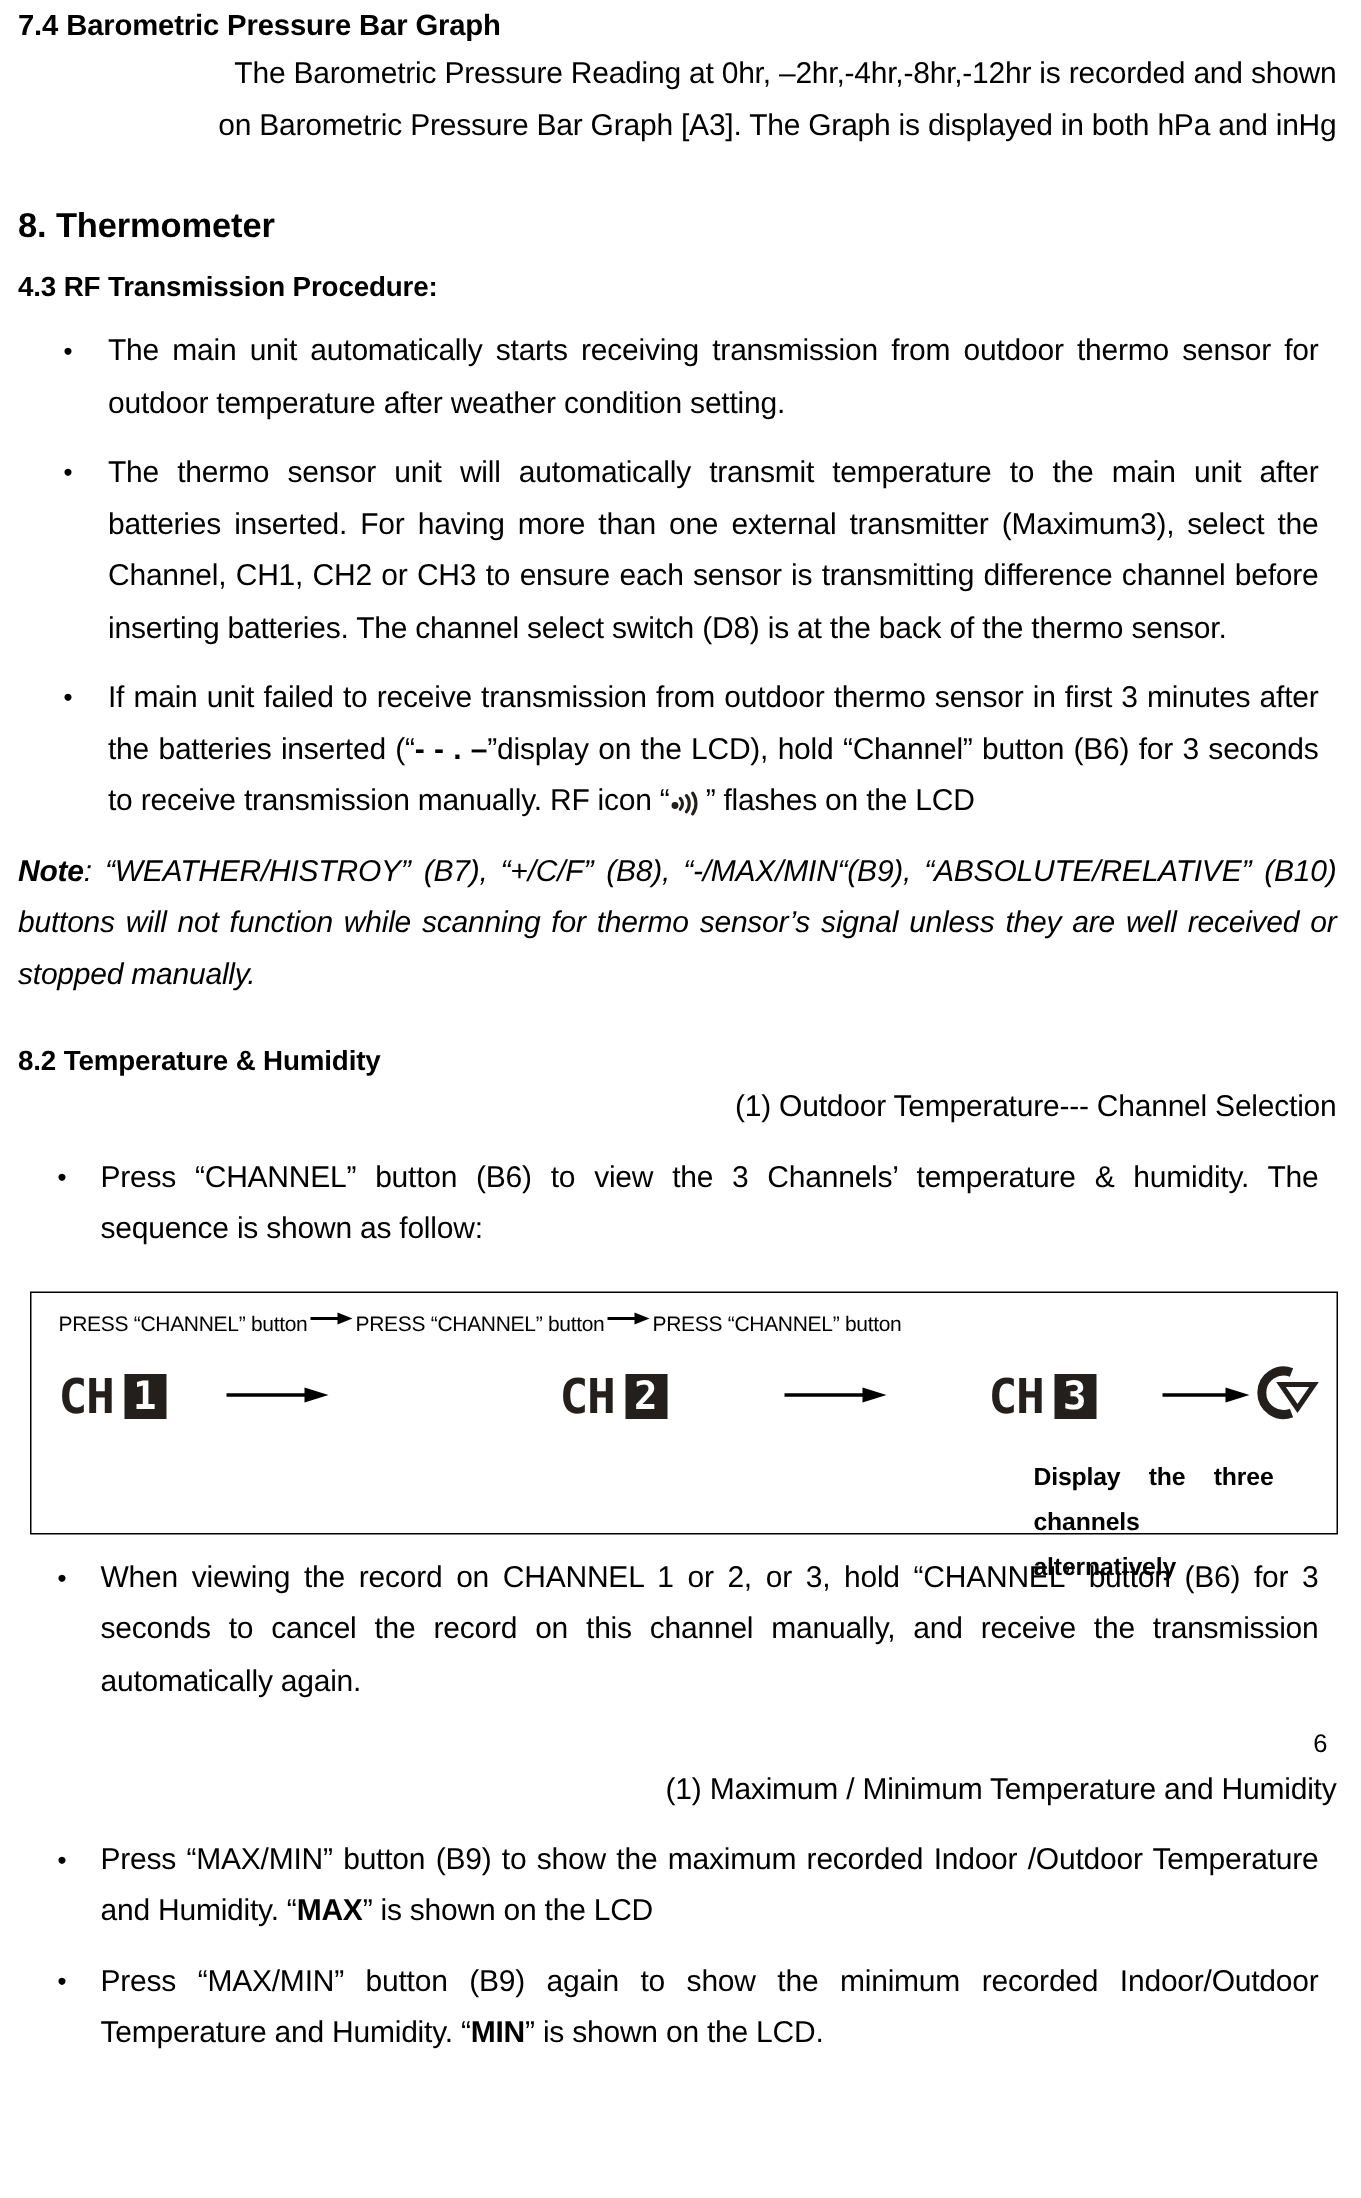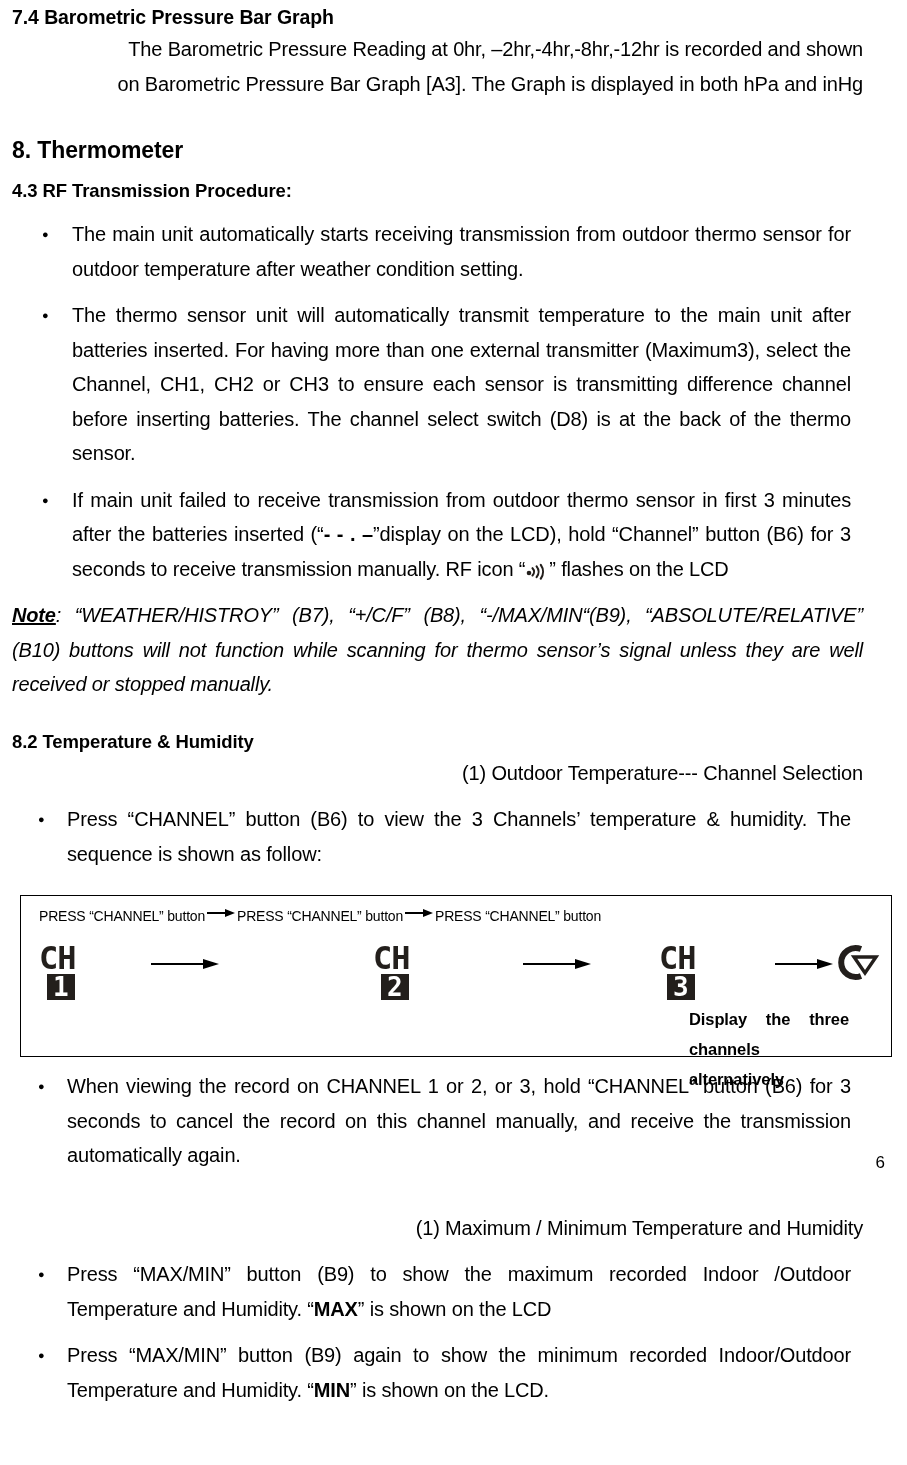--- a/index.html
+++ b/index.html
@@ -13,21 +13,21 @@
     position: relative;
     font-family: "Liberation Sans", sans-serif;
     color: #000000;
     overflow: hidden;
   }
   .page {
     position: relative;
     width: 907px;
     height: 1181px;
     box-sizing: border-box;
-    padding: 4px 44px 0 12px;
+    padding: 4px 16px 0 12px;
   }
 
   
   .h-sub {
     font-size: 19.5px;
     font-weight: bold;
     line-height: 26px;
     margin: 0 0 2px 0;
     letter-spacing: -0.1px;
   }
@@ -91,21 +91,20 @@
     font-size: 20px;
     line-height: 34.5px;
     font-style: italic;
     text-align: justify;
     letter-spacing: -0.15px;
     margin: 0;
   }
   .note-lead {
     font-weight: bold;
     font-style: italic;
-    text-decoration: underline;
   }
 
   
   .rf-icon {
     display: inline-block;
     width: 24px;
     height: 20px;
     vertical-align: -4px;
     position: relative;
   }
@@ -145,21 +144,20 @@
     left: 0;
     right: 0;
     height: 64px;
   }
   .ch-badge {
     position: absolute;
     top: 0;
     display: flex;
     align-items: center;
     height: 46px;
-    flex-direction: column;
   }
   .ch-text {
     font-family: "DejaVu Sans Mono", monospace;
     font-weight: bold;
     font-size: 32px;
     letter-spacing: -1px;
     color: #231f1c;
     line-height: 1;
   }
   .ch-digit {

